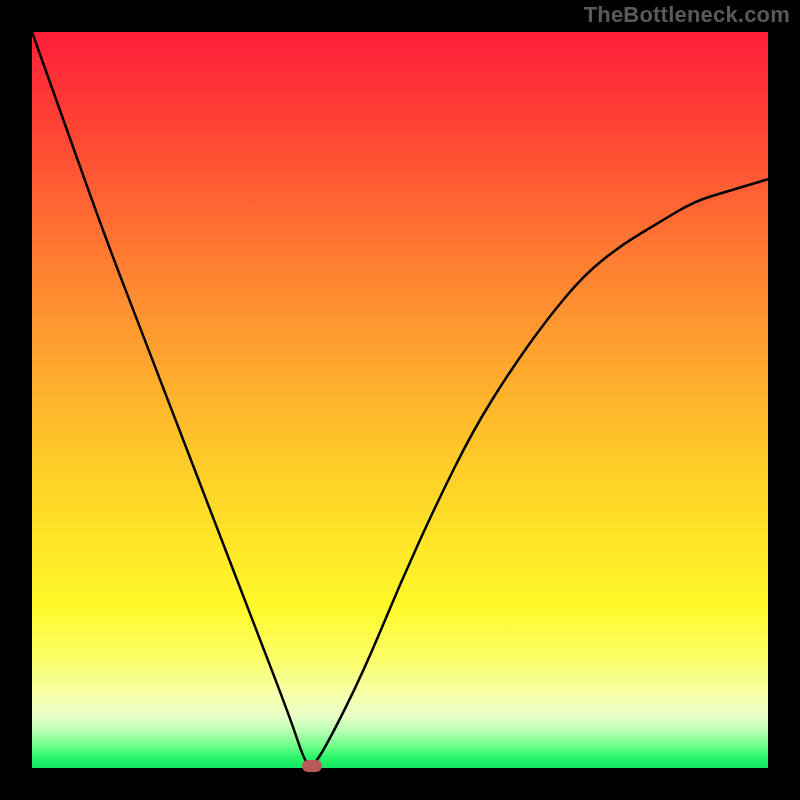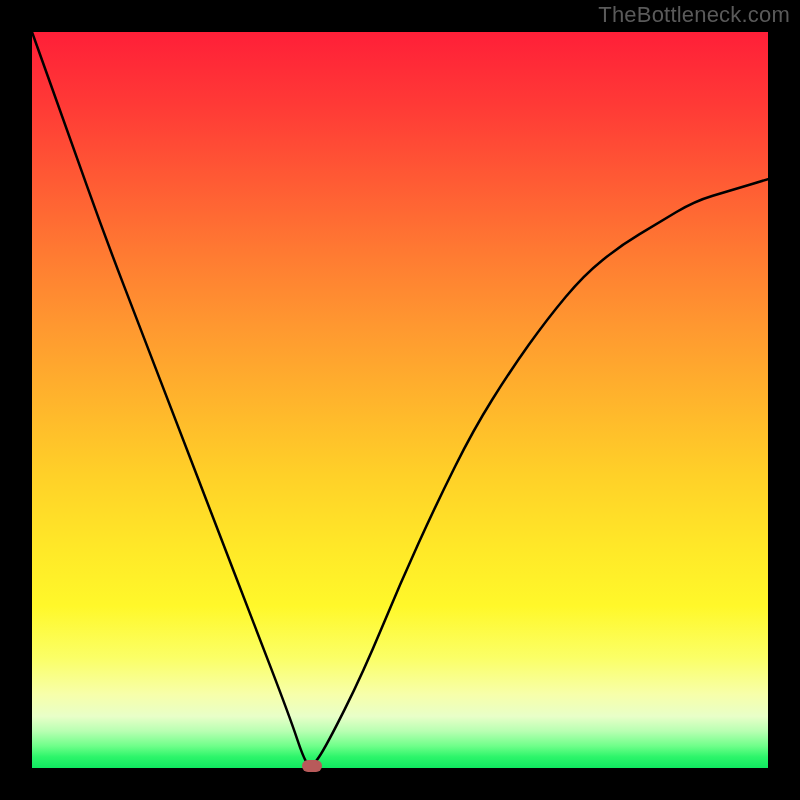--- a/index.html
+++ b/index.html
@@ -9,21 +9,21 @@
     height: 800px;
     background: #000;
     position: relative;
   }
   .attribution {
     position: absolute;
     top: 2px;
     right: 10px;
     font-family: Arial, Helvetica, sans-serif;
     font-size: 22px;
-    font-weight: 400;
+    font-weight: 700;
     color: #5a5a5a;
     letter-spacing: 0.2px;
   }
   .plot-area {
     position: absolute;
     left: 32px;
     top: 32px;
     width: 736px;
     height: 736px;
   }

